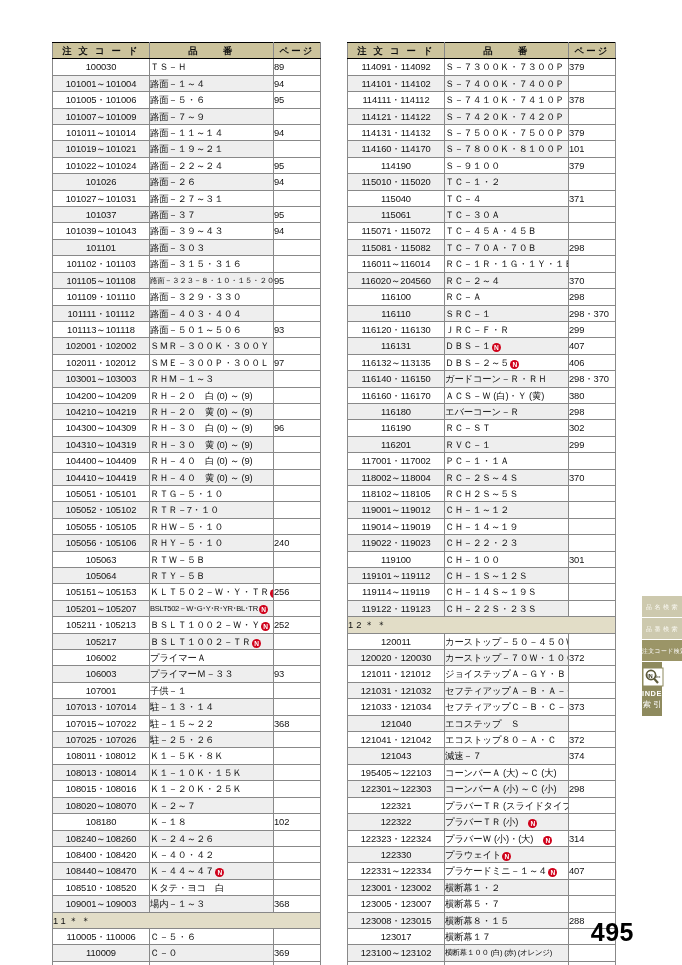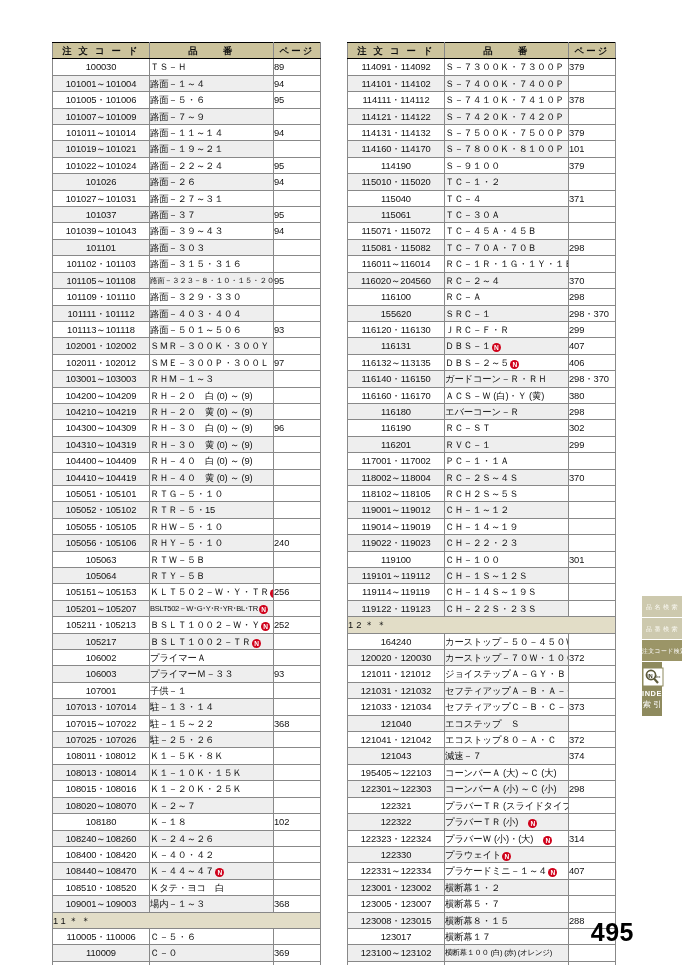--- a/index.html
+++ b/index.html
@@ -309,21 +309,21 @@
             <td class="part"><span>ＲＨ－４０　黄 (0) ～ (9)</span></td>
             <td class="page"></td>
           </tr>
           <tr>
             <td class="code">105051・105101</td>
             <td class="part"><span>ＲＴＧ－５・１０</span></td>
             <td class="page"></td>
           </tr>
           <tr class="alt">
             <td class="code">105052・105102</td>
-            <td class="part"><span>ＲＴＲ－５・15</span></td>
+            <td class="part"><span>ＲＴＲ－7・１０</span></td>
             <td class="page"></td>
           </tr>
           <tr>
             <td class="code">105055・105105</td>
             <td class="part"><span>ＲＨＷ－５・１０</span></td>
             <td class="page"></td>
           </tr>
           <tr class="alt">
             <td class="code">105056・105106</td>
             <td class="part"><span>ＲＨＹ－５・１０</span></td>
@@ -540,21 +540,21 @@
             <td class="code">116020～204560</td>
             <td class="part"><span>ＲＣ－２～４</span></td>
             <td class="page">370</td>
           </tr>
           <tr>
             <td class="code">116100</td>
             <td class="part"><span>ＲＣ－Ａ</span></td>
             <td class="page">298</td>
           </tr>
           <tr class="alt">
-            <td class="code">155620</td>
+            <td class="code">116110</td>
             <td class="part"><span>ＳＲＣ－１</span></td>
             <td class="page">298・370</td>
           </tr>
           <tr>
             <td class="code">116120・116130</td>
             <td class="part"><span>ＪＲＣ－Ｆ・Ｒ</span></td>
             <td class="page">299</td>
           </tr>
           <tr class="alt">
             <td class="code">116131</td>
@@ -638,21 +638,21 @@
           </tr>
           <tr class="alt">
             <td class="code">119122・119123</td>
             <td class="part"><span>ＣＨ－２２Ｓ・２３Ｓ</span></td>
             <td class="page"></td>
           </tr>
           <tr>
             <td class="group" colspan="3">12＊＊</td>
           </tr>
           <tr>
-            <td class="code">164240</td>
+            <td class="code">120011</td>
             <td class="part"><span>カーストップ－５０－４５０Ｗ</span></td>
             <td class="page"></td>
           </tr>
           <tr class="alt">
             <td class="code">120020・120030</td>
             <td class="part"><span>カーストップ－７０Ｗ・１００Ｗ</span></td>
             <td class="page">372</td>
           </tr>
           <tr>
             <td class="code">121011・121012</td>

